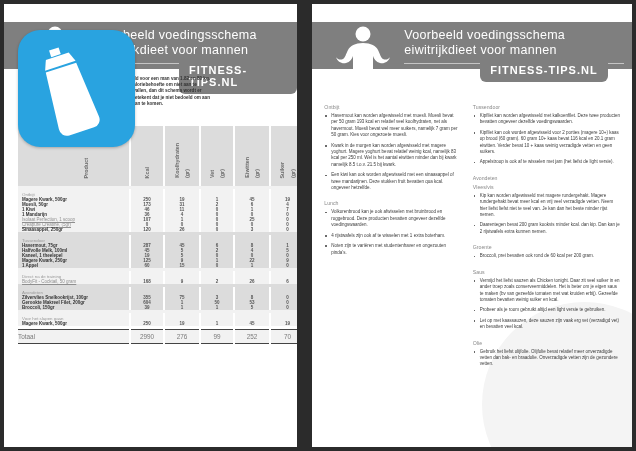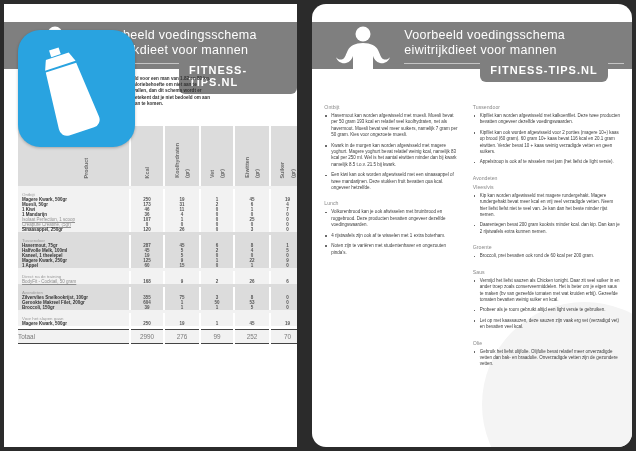--- a/index.html
+++ b/index.html
@@ -5,21 +5,21 @@
   html,body{margin:0;padding:0;}
   body{
     width:636px;height:451px;
     background:#2b2b2b;
     font-family:"Liberation Sans", sans-serif;
     overflow:hidden;
   }
   .spread{position:relative;width:636px;height:451px;display:flex;}
   .page{position:relative;background:#ffffff;overflow:hidden;}
   .page.left{width:312px;height:443px;margin:4px 3px 4px 4px;}
-  .page.right{width:340px;height:443px;margin:4px 4px 4px 12px;border-radius:14px;}
+  .page.right{width:340px;height:443px;margin:4px 4px 4px 12px;}
 
   
   .hdr{
     position:absolute;left:0;top:18px;width:100%;height:47px;
     background:#7f7f7f;
   }
   .hdr-title{
     position:absolute;left:92px;top:6px;
     color:#ffffff;font-size:12.5px;line-height:15px;
     letter-spacing:.3px;font-weight:400;white-space:pre-line;

